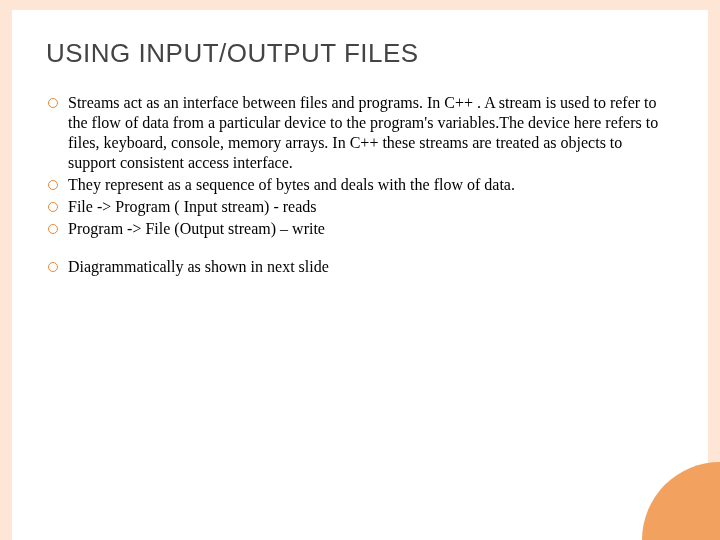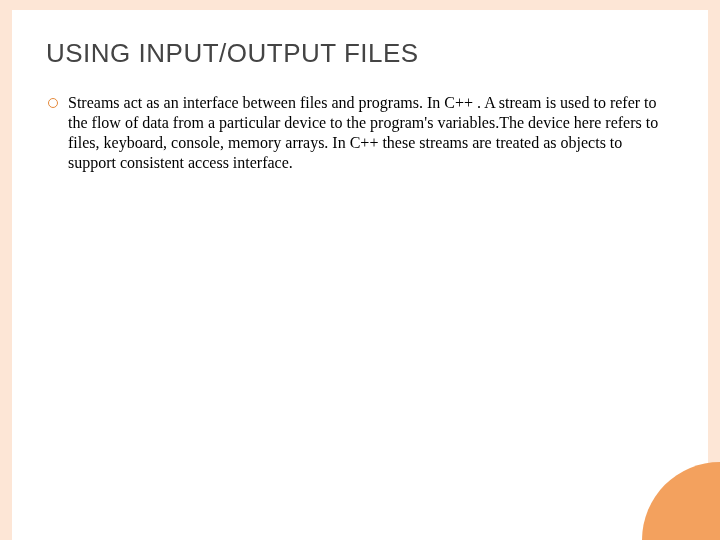--- a/index.html
+++ b/index.html
@@ -63,19 +63,23 @@
   }
 </style>
 </head>
 <body>
 
 <div class="card">
   <div class="title">USING INPUT/OUTPUT FILES</div>
 
   <ul class="block">
     <li>Streams act as an interface between files and programs. In C++ . A stream is used to refer to the flow of data from a particular device to the program's variables.The device here refers to files, keyboard, console, memory arrays. In C++  these streams are treated as objects to support consistent access interface.</li>
+    <li>They represent as a sequence of bytes and deals with the flow of data.</li>
+    <li>File -&gt; Program ( Input stream)  - reads</li>
+    <li>Program -&gt; File (Output stream) – write</li>
   </ul>
 
   <ul class="block">
+    <li>Diagrammatically as shown in next slide</li>
   </ul>
 </div>
 
 <div class="corner"></div>
 
 </body></html>

